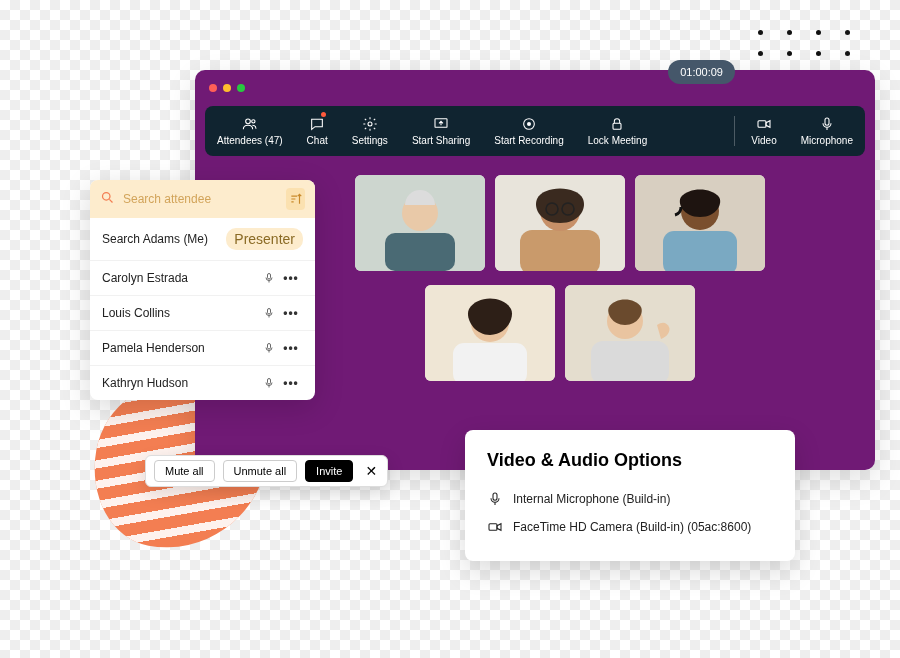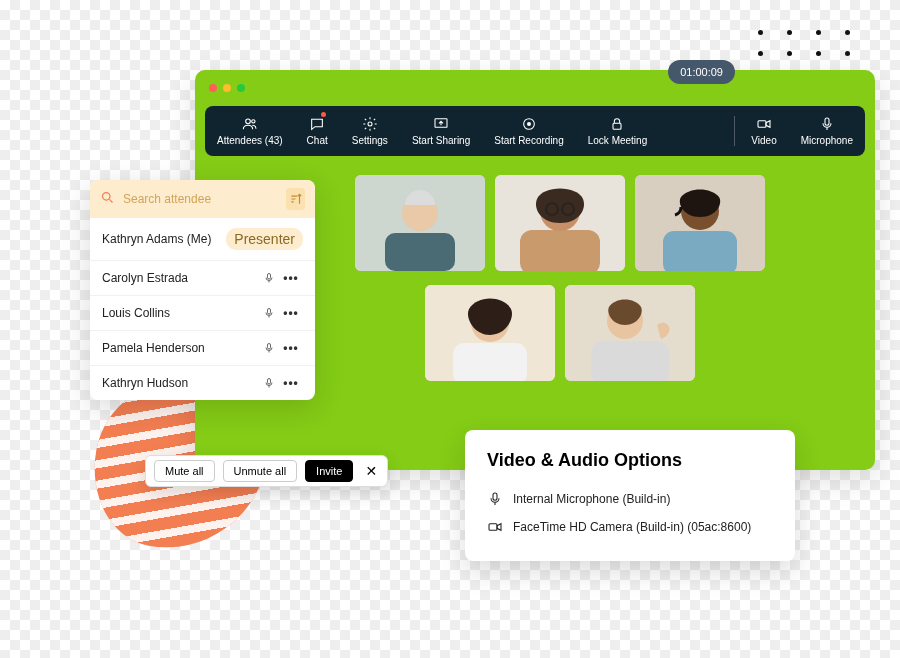--- a/index.html
+++ b/index.html
@@ -15,21 +15,21 @@
   }
   .dot-grid { position: absolute; top: 30px; right: 42px; width: 100px; display: grid; grid-template-columns: repeat(4, 1fr); gap: 16px; }
   .dot-grid span { width: 5px; height: 5px; border-radius: 50%; background: #111; }
   .blob { position: absolute; left: 95px; top: 380px; width: 170px; height: 170px; background: #f37e52; border-radius: 52% 48% 60% 40% / 50% 40% 60% 50%; transform: rotate(10deg); overflow: hidden; }
   .blob::before { content:""; position:absolute; inset:0; background:
       repeating-linear-gradient(-20deg, rgba(255,255,255,0.9) 0 8px, transparent 8px 20px);
   }
 
   .app-window {
     position: absolute; left: 195px; top: 70px; width: 680px; height: 400px;
-    background: #84cc16; border-radius: 10px; box-shadow: 0 10px 30px rgba(0,0,0,0.12);
+    background: #701a75; border-radius: 10px; box-shadow: 0 10px 30px rgba(0,0,0,0.12);
     overflow: visible;
   }
   .mac-dots { position: absolute; top: 14px; left: 14px; display: flex; gap: 6px; }
   .mac-dots span { width: 8px; height: 8px; border-radius: 50%; display:block; }
   .mac-dots .r{background:#ff5f57}.mac-dots .y{background:#febc2e}.mac-dots .g{background:#28c840}
 
   .timer { position:absolute; top:-10px; right:140px; background:#45576a; color:#fff; font-size:11px; padding:6px 12px; border-radius:14px; }
 
   .toolbar {
     position:absolute; top:36px; left:10px; right:10px; height:50px;
@@ -120,21 +120,21 @@
   <div class="toolbar">
     <div class="tb-item">
       <span class="tb-icon">
           <svg viewBox="0 0 24 24">
             <circle cx="9" cy="8" r="3.5"></circle>
             <path d="M2 20c0-3.5 3-6 7-6s7 2.5 7 6"></path>
             <circle cx="17" cy="8" r="2.5"></circle>
             <path d="M15.5 14c3 0 5.5 2 5.5 5"></path>
           </svg>
         </span>
-      <span>Attendees (43)</span>
+      <span>Attendees (47)</span>
     </div>
     <div class="tb-item">
       <span class="badge-dot"></span>
       <span class="tb-icon">
           <svg viewBox="0 0 24 24">
             <path d="M4 5h16v11H9l-5 4V5z"></path>
           </svg>
         </span>
       <span>Chat</span>
     </div>
@@ -253,21 +253,21 @@
         </svg></span>
     <input class="search-input" placeholder="Search attendee" style="">
     <span class="sort-btn">
         <svg viewBox="0 0 24 24">
           <path d="M4 7h10M4 12h7M4 17h4M18 4v16M15 7l3-3 3 3"></path>
         </svg>
       </span>
   </div>
   <div class="att-list">
     <div class="att-row">
-      <span class="att-name">Kathryn Adams (Me)</span>
+      <span class="att-name">Search Adams (Me)</span>
       <span class="presenter-chip">Presenter</span>
     </div>
     <div class="att-row">
       <span class="att-name">Carolyn Estrada</span>
       <span class="mic-btn">
           <svg viewBox="0 0 24 24">
             <rect x="9" y="3" width="6" height="11" rx="3"></rect>
             <path d="M6 11a6 6 0 0012 0M12 17v4"></path>
           </svg>
         </span>

